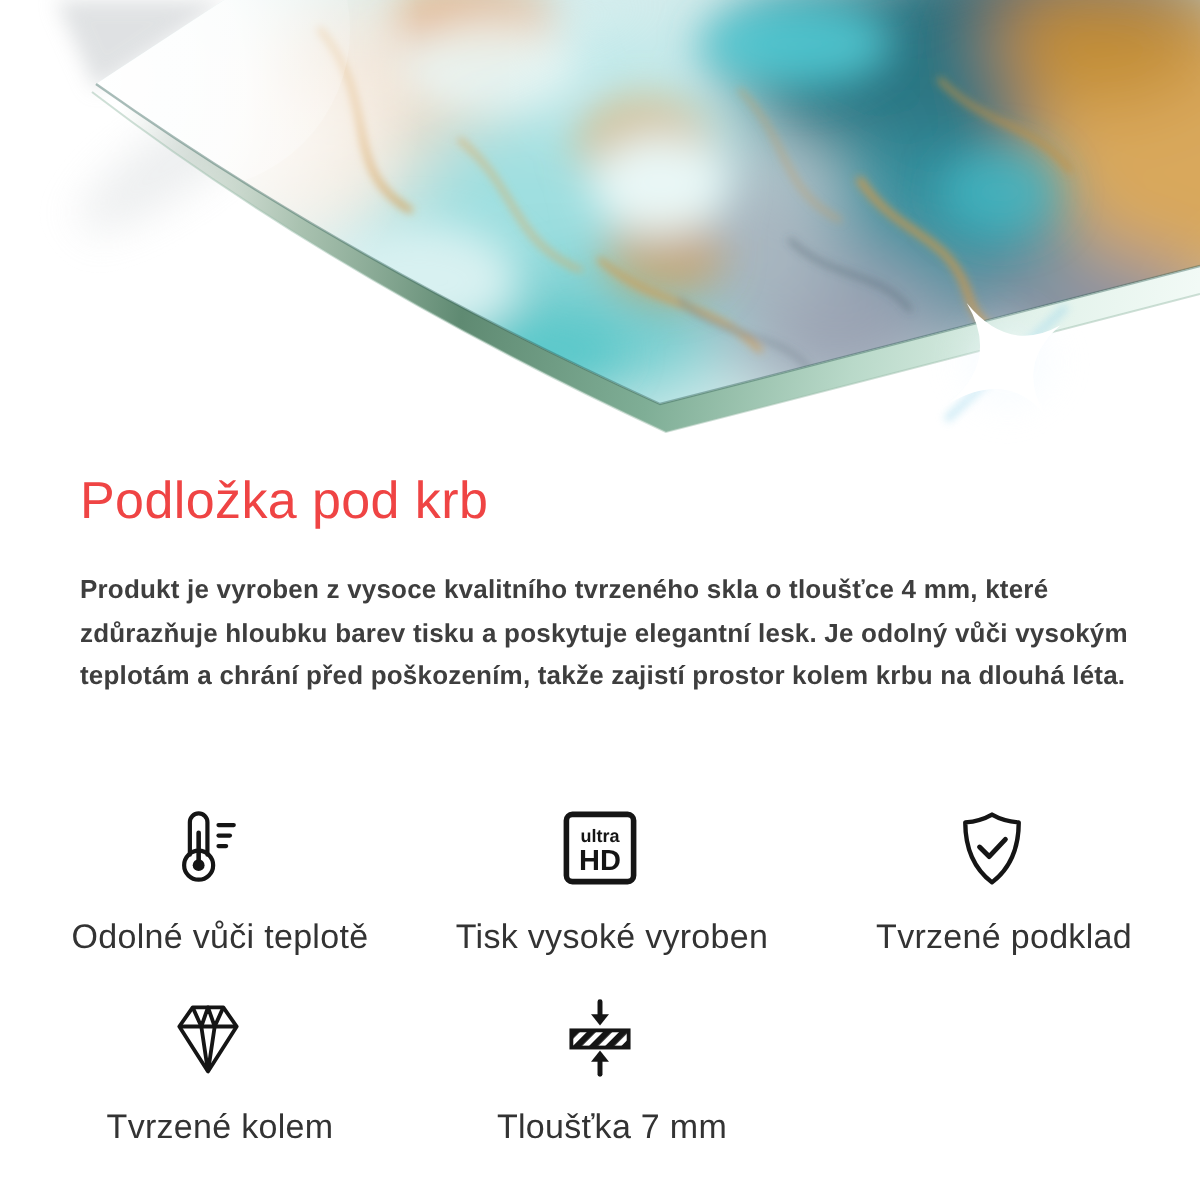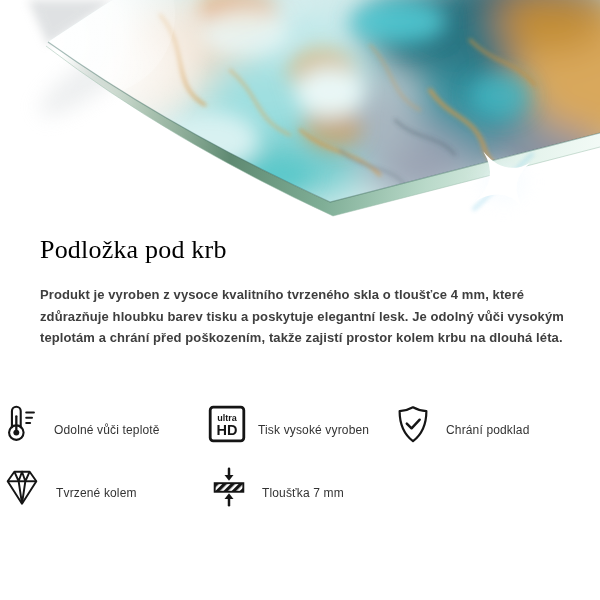--- a/index.html
+++ b/index.html
@@ -5,37 +5,37 @@
   html,body{margin:0;padding:0;}
   body{
     width:600px;height:600px;overflow:hidden;background:#ffffff;
     font-family:"Liberation Sans","DejaVu Sans",sans-serif;
     position:relative;
   }
   .hero{position:absolute;top:0;left:0;width:600px;height:232px;}
   .content{position:absolute;left:40px;top:233px;width:535px;}
   h1.title{
     margin:0 0 17px 0;
-    font-family:Liberation Serif, serif;
-    font-weight:400;color:#000000;
+    font-family:Liberation Sans, sans-serif;
+    font-weight:400;color:#ef4444;
     font-size:26px;line-height:34px;letter-spacing:.2px;
   }
   h1.title span{display:block;}
   p.desc{
     margin:0;width:533px;
     font-size:13px;line-height:21.5px;color:#3e3e3e;letter-spacing:.1px;font-weight:bold;
   }
   .features{
     position:absolute;left:0;top:401px;width:600px;
     display:grid;grid-template-columns:208px 184px 208px;grid-row-gap:17px;
   }
-  .feature{display:flex;flex-direction:row;align-items:center;}
+  .feature{display:flex;flex-direction:column;align-items:center;}
   .feature .icon{height:46px;display:flex;align-items:center;justify-content:center;}
   .feature .label{
-    margin-top:12px;font-size:12px;color:#333333;letter-spacing:.15px;
+    margin-top:12px;font-size:17px;color:#333333;letter-spacing:.15px;
     white-space:nowrap;
     margin-left:12px;
   }
   svg{display:block;}
 </style>
 </head>
 <body>
 
 <div class="hero">
   <svg width="600" height="232" viewBox="0 0 600 232">
@@ -167,21 +167,21 @@
     <div class="label">Tisk vysoké vyroben</div>
   </div>
 
   <div class="feature">
     <div class="icon">
       <svg width="42" height="42" viewBox="0 0 44 44" fill="none" stroke="#151515" stroke-width="2.3" stroke-linecap="round" stroke-linejoin="round">
         <path d="M22,4.5 C26,6.8 31,8.2 36,8.6 C36,20 33,31.5 22,40 C11,31.5 8,20 8,8.6 C13,8.2 18,6.8 22,4.5 Z"></path>
         <path d="M15.5,21.5 L20.5,26.5 L29,17.5" stroke-width="2.6"></path>
       </svg>
     </div>
-    <div class="label">Chrání podklad</div>
+    <div class="label">Tvrzené podklad</div>
   </div>
 
   <div class="feature">
     <div class="icon">
       <svg width="44" height="42" viewBox="0 0 46 42" fill="none" stroke="#151515" stroke-width="2" stroke-linejoin="round">
         <path d="M8,15 L15,5 L31,5 L38,15 L23,38.5 Z"></path>
         <path d="M8,15 L38,15"></path>
         <path d="M15,5 L19.5,15 L23,5 L26.5,15 L31,5"></path>
         <path d="M19.5,15 L23,38.5 M26.5,15 L23,38.5"></path>
       </svg>

